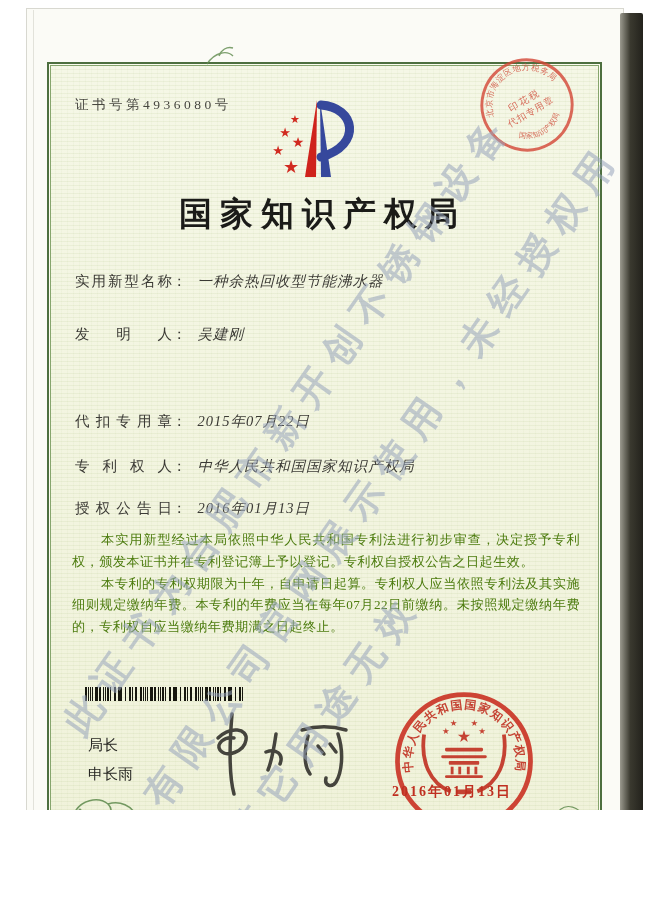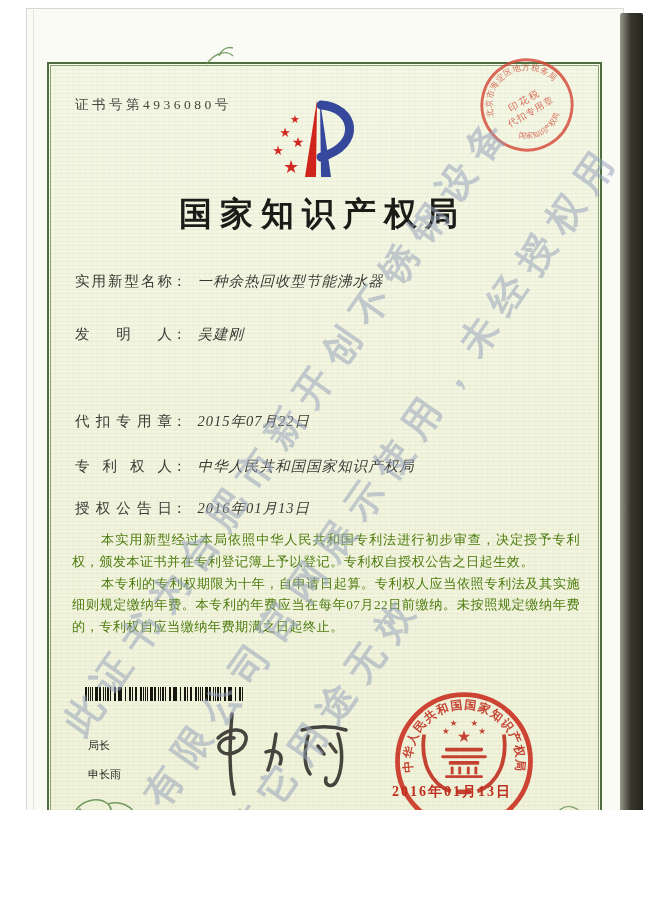--- a/index.html
+++ b/index.html
@@ -32,21 +32,21 @@
   .field-value{margin-left:11px;letter-spacing:1px;font-style:italic;}
 
   .bodytext{position:absolute;left:72px;top:529px;width:508px;z-index:5;font-size:13.2px;line-height:21.8px;color:#4d7c0f;text-align:justify;letter-spacing:.4px;}
   .bodytext p{margin:0;text-indent:2.2em;}
 
   .barcode{position:absolute;left:85px;top:687px;width:160px;height:14px;z-index:5;
     background-image:
       repeating-linear-gradient(90deg,#17170f 0 2px,transparent 2px 3px,#17170f 3px 4px,transparent 4px 7px,#17170f 7px 8px,transparent 8px 11px),
       repeating-linear-gradient(90deg,#17170f 0 1px,transparent 1px 5px);}
 
-  .director{position:absolute;left:88px;top:731px;z-index:5;font-size:11px;color:#262622;line-height:29px;}
+  .director{position:absolute;left:88px;top:731px;z-index:5;font-size:15px;color:#262622;line-height:29px;}
   .autograph{position:absolute;left:190px;top:708px;z-index:6;}
 
   .main-seal{position:absolute;left:388px;top:685px;width:152px;height:152px;z-index:6;opacity:.92;}
   .seal-date{position:absolute;left:392px;top:783px;z-index:7;font-size:14px;font-weight:bold;color:#bf2f20;letter-spacing:2px;}
 
   .tax-seal{position:absolute;left:478px;top:56px;width:98px;height:98px;z-index:6;transform:rotate(-30deg);opacity:.8;}
 
   .flourish{position:absolute;z-index:4;}
   .fl-bl{left:50px;top:790px;}
   .fl-br{left:540px;top:792px;transform:scaleX(-1);}

